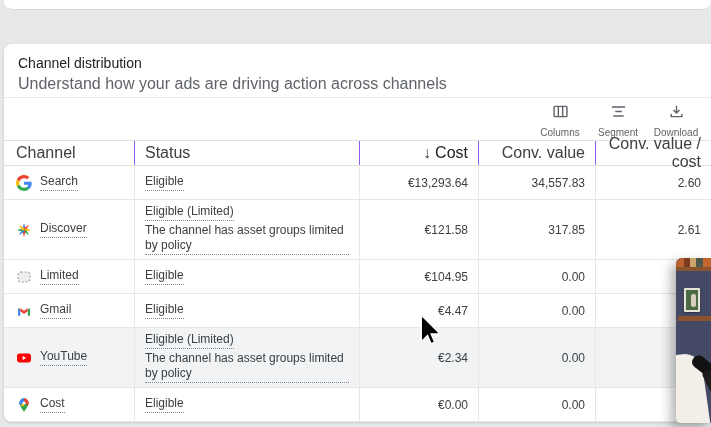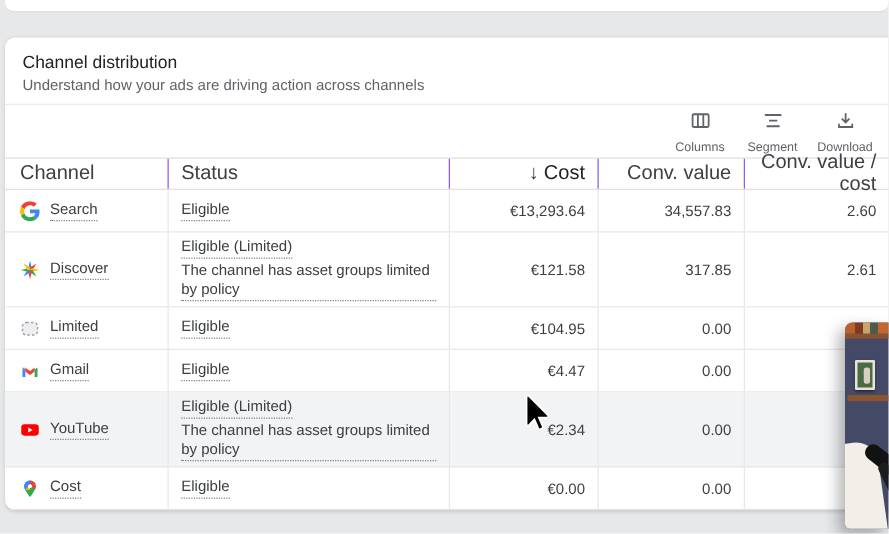--- a/index.html
+++ b/index.html
@@ -5,26 +5,26 @@
   * { margin:0; padding:0; box-sizing:border-box; }
   html,body { width:711px; height:427px; }
   body { font-family:"Liberation Sans", sans-serif; }
   .page { position:relative; width:711px; height:427px; background:#e7e8ea; overflow:hidden; }
 
   
   .prev-card { position:absolute; left:4px; top:-10px; width:707px; height:20px;
     background:#fff; border-bottom:1px solid #d7d9dc; border-radius:0 0 8px 8px; }
 
   
-  .card { position:absolute; left:4px; top:30px; width:707px; height:378px;
+  .card { position:absolute; left:4px; top:44px; width:707px; height:378px;
     background:#fff; border-radius:8px 0 0 8px; box-shadow:0 1px 3px rgba(60,64,67,.18); overflow:hidden; }
 
   .card-header { padding:11px 16px 8px 14px; border-bottom:1px solid #e8eaed; height:54px; }
   .title { font-size:14px; color:#202124; margin-bottom:4px; }
-  .subtitle { font-size:12px; color:#5f6368; }
+  .subtitle { font-size:16px; color:#5f6368; }
 
   .toolbar { height:42px; display:flex; justify-content:flex-end; align-items:center; padding-right:6px; }
   .tool-btn { display:flex; flex-direction:column; align-items:center; width:58px; cursor:pointer; padding-top:2px; }
   .tool-btn svg { width:17px; height:17px; }
   .tool-label { font-size:10px; color:#5f6368; margin-top:3px; }
 
   
   .thead { display:flex; align-items:stretch; border-top:1px solid #e0e0e0; border-bottom:1px solid #e0e0e0;
     height:26px; font-size:16px; color:#3c4043; }
   .th { display:flex; align-items:center; padding:0 10px; }

